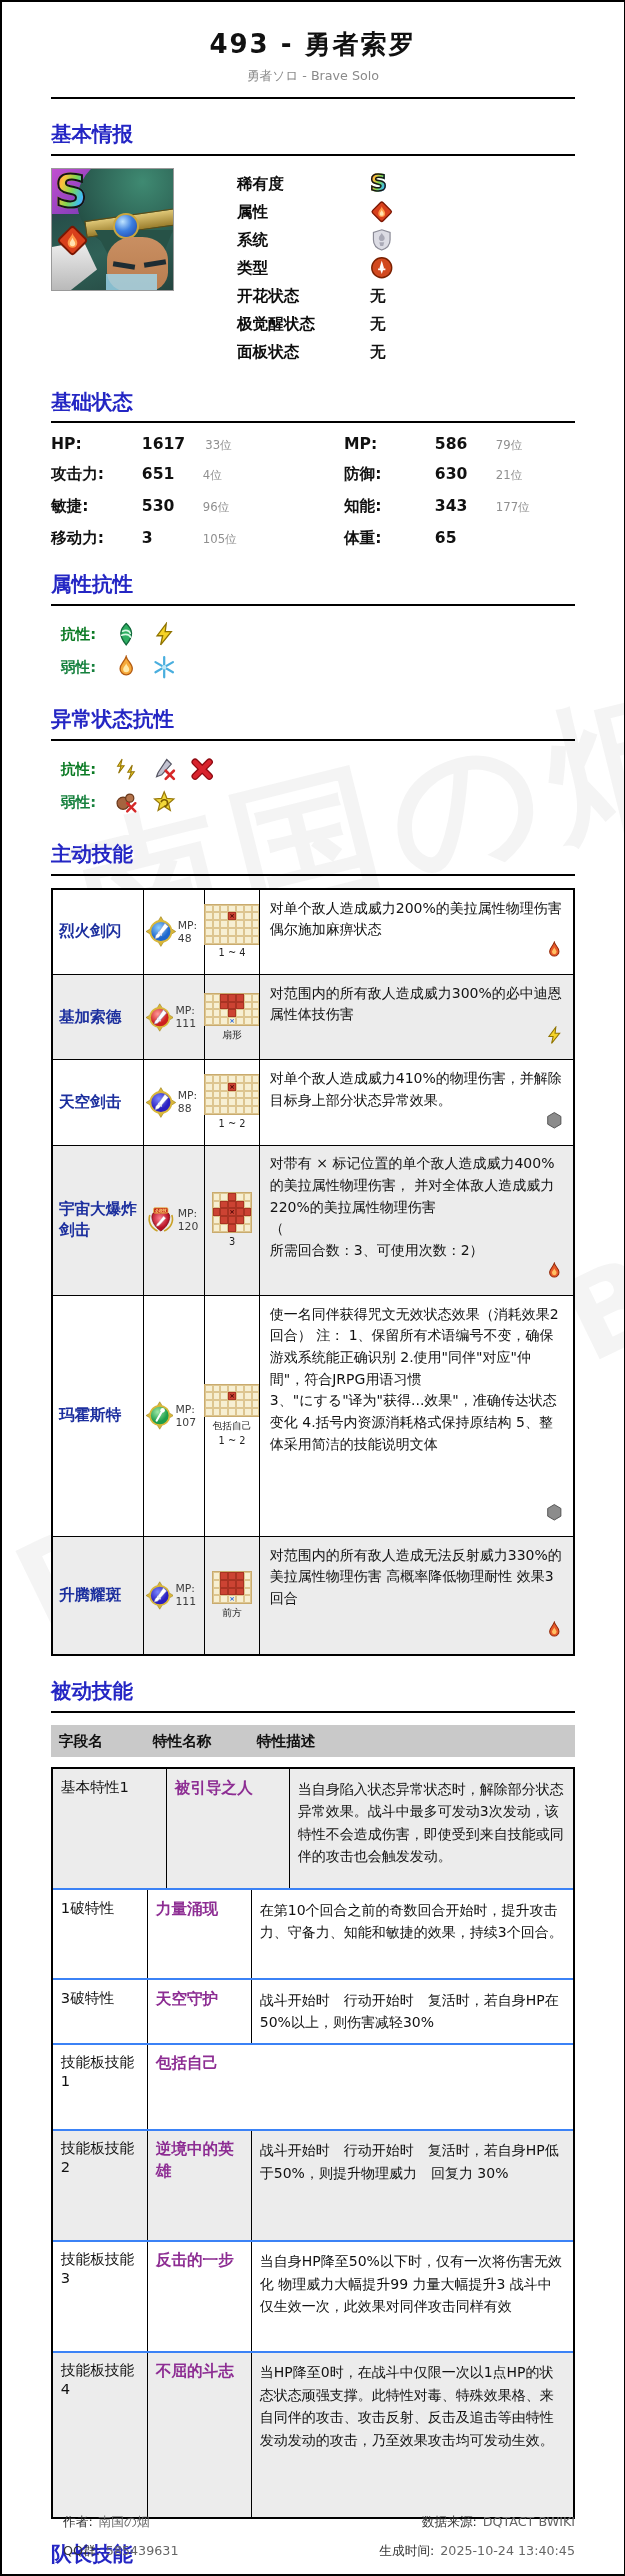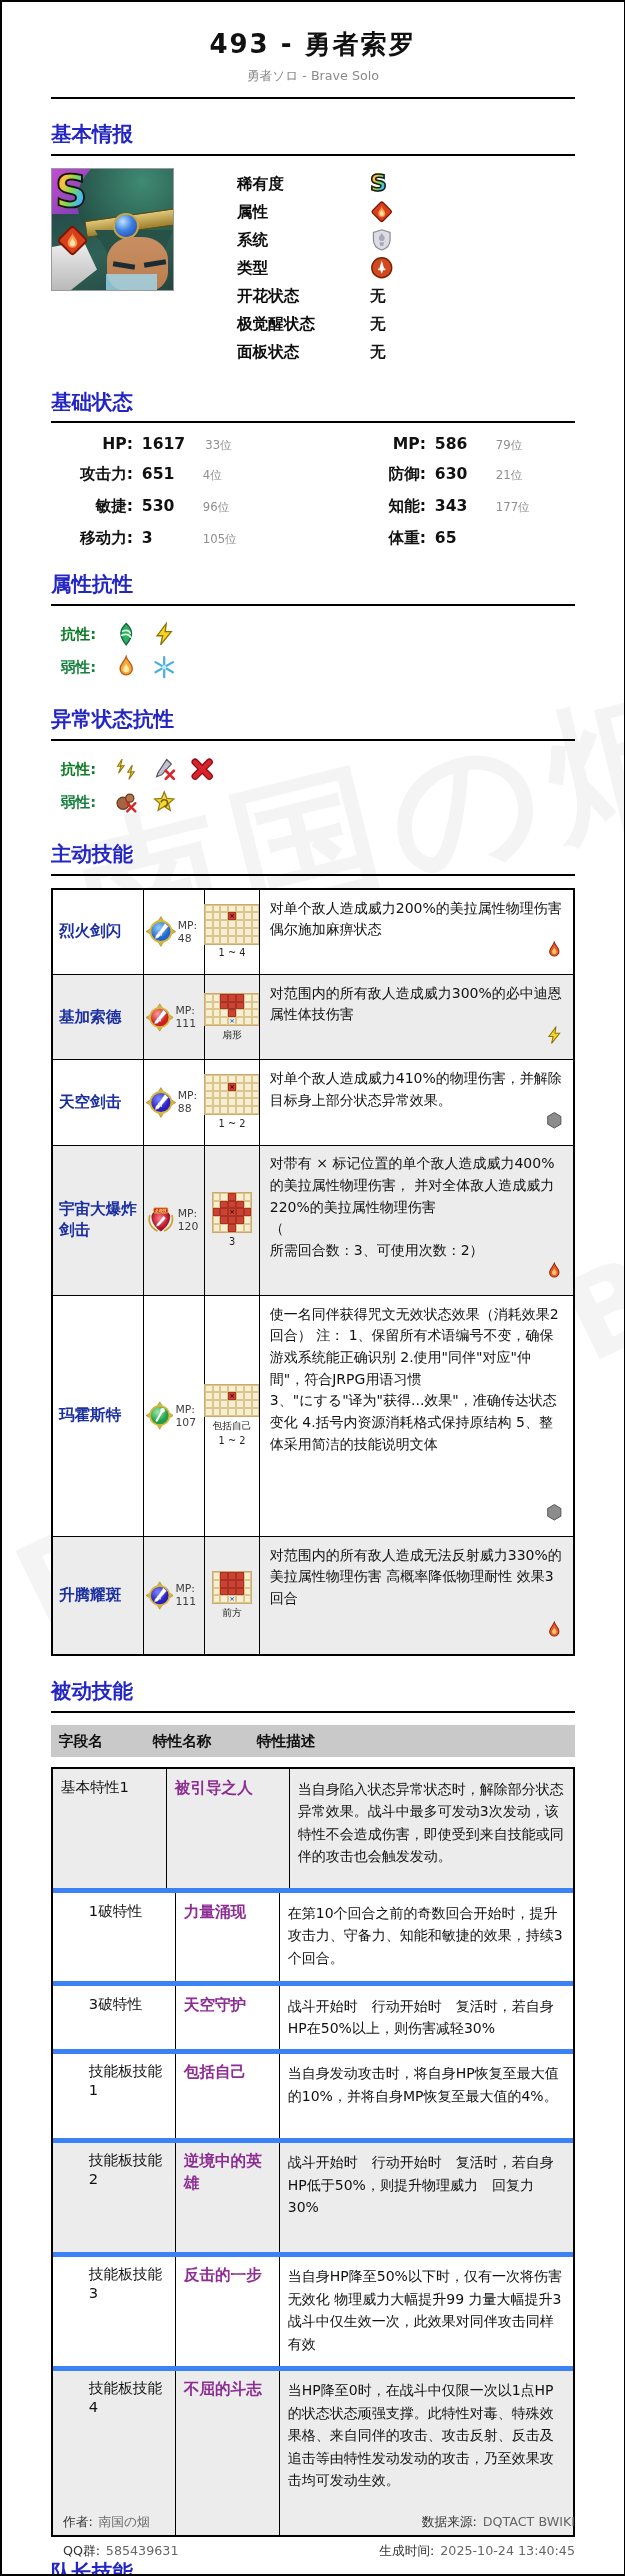--- a/index.html
+++ b/index.html
@@ -39,21 +39,21 @@
 
   .info-rows{flex:1;padding-top:2px;margin-left:32px;}
   .info-row{display:flex;align-items:center;height:28px;}
   .info-label{width:133px;font-size:15.6px;font-weight:bold;color:#0d0d0d;}
   .info-value{font-size:15.6px;font-weight:bold;display:flex;align-items:center;}
   .info-value svg{display:block;}
 
   
   .stats-grid{display:grid;grid-template-columns:293px 1fr;row-gap:10.8px;margin:5.9px 0 2px 0;}
   .stat{display:flex;align-items:baseline;}
-  .stat-label{width:82px;text-align:right;font-size:15.6px;font-weight:bold;}
+  .stat-label{width:82px;text-align:left;font-size:15.6px;font-weight:bold;}
   .stat-value{margin-left:8.8px;font-size:15.6px;font-weight:bold;min-width:41px;}
   .stat-rank{margin-left:20px;font-size:11.7px;color:#8f8f8f;}
 
   
   .res-row{display:flex;align-items:center;height:33px;margin-left:9.8px;}
   .res-label{font-size:14.7px;font-weight:bold;width:53px;}
   .res-label.resist{color:#0a7a23;}
   .res-label.weak{color:#15803d;}
   .res-icons{display:flex;gap:13.7px;align-items:center;}
   .res-icons svg{display:block;}
@@ -75,21 +75,21 @@
 
   .rgrid{display:grid;border:1px solid #c9ab6e;background:#f7efd2;}
   .gc{width:7.8px;height:7.8px;box-sizing:border-box;border:0.5px solid #ddc58f;font-size:6.8px;line-height:6.8px;text-align:center;font-weight:bold;}
   .gc.red{background:#cc4333;border-color:#a93323;color:#4d0606;}
   .gc.bx{color:#2a6adf;}
 
   
   .passive-header{display:grid;grid-template-columns:94px 104px 1fr;background:#c9c9c9;font-weight:bold;font-size:14.7px;padding:6.8px 7.8px;margin:2px 0 9.8px 0;}
   .passive-table{border:2px solid #000;}
   .passive-row{display:grid;grid-template-columns:94px 104px 1fr;background:#fff;}
-  .passive-row + .passive-row{border-top:5px solid #3b82f6;padding-left:28px;}
+  .passive-row + .passive-row{border-top:2px solid #3b82f6;}
   .passive-row.shaded{background:#ececec;}
   .pcell{border-left:1px solid #000;box-sizing:border-box;padding:8.8px 7.8px;}
   .pcell:first-child{border-left:none;}
   .p-field{font-size:14.7px;}
   .p-name{color:#8d2d93;font-weight:bold;font-size:15.6px;line-height:1.4;}
   .p-desc{font-size:14px;line-height:1.6;}
 
   
   .footer{position:absolute;left:49px;right:49px;bottom:13.7px;display:flex;justify-content:space-between;font-size:12.7px;}
   .f-col{display:flex;flex-direction:column;gap:12.7px;margin-left:12px;}
@@ -695,21 +695,20 @@
           <div class="pcell p-desc">在第10个回合之前的奇数回合开始时，提升攻击力、守备力、知能和敏捷的效果，持续3个回合。</div>
         </div>
         <div class="passive-row" style="min-height: 55px;">
           <div class="pcell p-field">3破特性</div>
           <div class="pcell p-name">天空守护</div>
           <div class="pcell p-desc">战斗开始时　行动开始时　复活时，若自身HP在50%以上，则伤害减轻30%</div>
         </div>
         <div class="passive-row" style="min-height: 84px;">
           <div class="pcell p-field">技能板技能1</div>
           <div class="pcell p-name">包括自己</div>
-          <div class="pcell p-desc">当自身发动攻击时，将自身HP恢复至最大值的10%，并将自身MP恢复至最大值的4%。</div>
         </div>
         <div class="passive-row shaded" style="min-height: 109px;">
           <div class="pcell p-field">技能板技能2</div>
           <div class="pcell p-name">逆境中的英雄</div>
           <div class="pcell p-desc">战斗开始时　行动开始时　复活时，若自身HP低于50%，则提升物理威力　回复力 30%</div>
         </div>
         <div class="passive-row" style="min-height: 109px;">
           <div class="pcell p-field">技能板技能3</div>
           <div class="pcell p-name">反击的一步</div>
           <div class="pcell p-desc">当自身HP降至50%以下时，仅有一次将伤害无效化 物理威力大幅提升99 力量大幅提升3 战斗中仅生效一次，此效果对同伴攻击同样有效</div>

